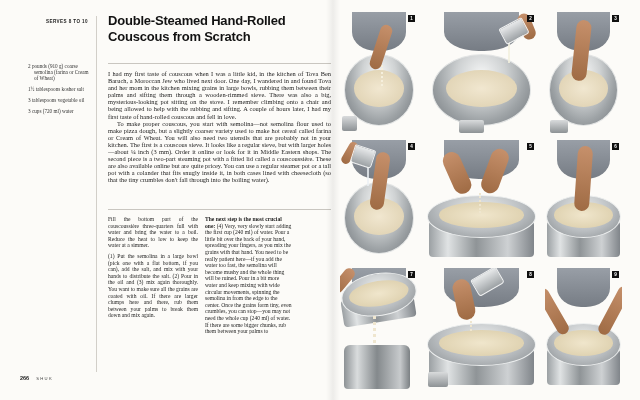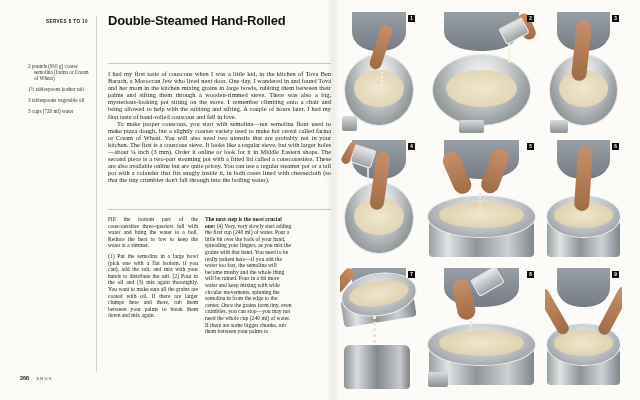--- a/index.html
+++ b/index.html
@@ -119,20 +119,21 @@
     <li>2 pounds (910 g) coarse semolina (farina or Cream of Wheat)</li>
     <li>1½ tablespoons kosher salt</li>
     <li>3 tablespoons vegetable oil</li>
     <li>3 cups (720 ml) water</li>
   </ul>
 
   <div class="vrule"></div>
 
   <div class="title">
     <div>Double-Steamed Hand-Rolled</div>
+    <div>Couscous from Scratch</div>
   </div>
 
   <div class="hrule hr1"></div>
 
   <div class="intro">
     <p>I had my first taste of couscous when I was a little kid, in the kitchen of Tova Ben Baruch, a Moroccan Jew who lived next door. One day, I wandered in and found Tova and her mom in the kitchen mixing grains in large bowls, rubbing them between their palms and sifting them through a wooden-rimmed sieve. There was also a big, mysterious-looking pot sitting on the stove. I remember climbing onto a chair and being allowed to help with the rubbing and sifting. A couple of hours later, I had my first taste of hand-rolled couscous and fell in love.</p>
     <p>To make proper couscous, you start with semolina—not semolina flour used to make pizza dough, but a slightly coarser variety used to make hot cereal called farina or Cream of Wheat. You will also need two utensils that are probably not in your kitchen. The first is a couscous sieve. It looks like a regular sieve, but with larger holes—about ¼ inch (3 mm). Order it online or look for it in Middle Eastern shops. The second piece is a two-part steaming pot with a fitted lid called a couscoussière. These are also available online but are quite pricey. You can use a regular steamer pot or a tall pot with a colander that fits snugly inside it, in both cases lined with cheesecloth (so that the tiny crumbles don't fall through into the boiling water).</p>
   </div>
 
   <div class="hrule hr2"></div>

